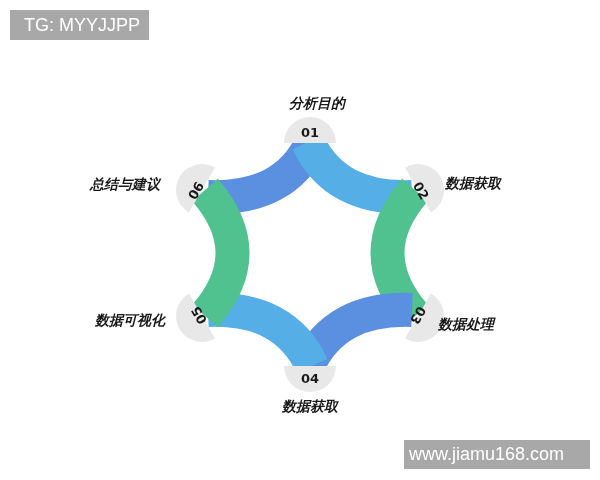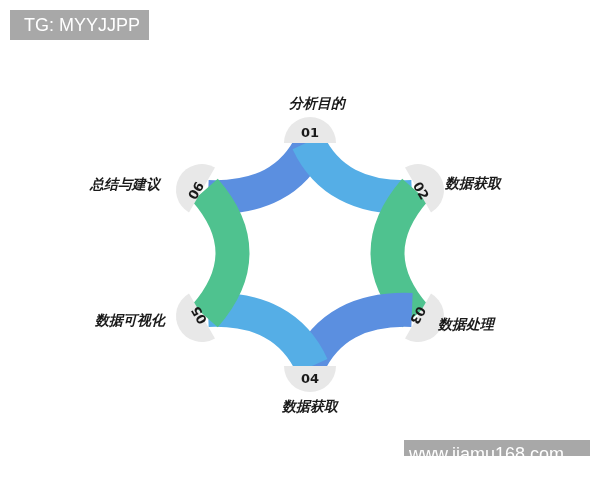--- a/index.html
+++ b/index.html
@@ -1,20 +1,20 @@
 <!DOCTYPE html>
 <html><head>
 <meta charset="utf-8">
 <style>
   html, body { margin:0; padding:0; }
   body { width:600px; height:480px; background:#ffffff; position:relative; overflow:hidden;
          font-family:"DejaVu Sans", sans-serif; }
   .wm { position:absolute; background:#a8a8a8; color:#ffffff; font-family:"Liberation Sans", sans-serif; }
   .wm-tl { left:10px; top:10px; width:139px; height:30px; font-size:18px; line-height:30px; padding-left:5px; box-sizing:border-box;text-align:center; }
-  .wm-br { left:404px; top:440px; width:186px; height:16px; font-size:18px; line-height:29px; padding-left:5px; box-sizing:border-box; }
+  .wm-br { left:404px; top:440px; width:186px; height:29px; font-size:18px; line-height:29px; padding-left:5px; box-sizing:border-box; }
   svg.diagram { position:absolute; left:0; top:0; }
   .lbl { position:absolute; font-weight:bold; font-size:14px; color:#1a1a1a; white-space:nowrap;font-style:italic; }
 </style>
 </head>
 <body>
 
 <div class="wm wm-tl">TG: MYYJJPP</div>
 
 <svg class="diagram" width="600" height="480" viewBox="0 0 600 480">
 

